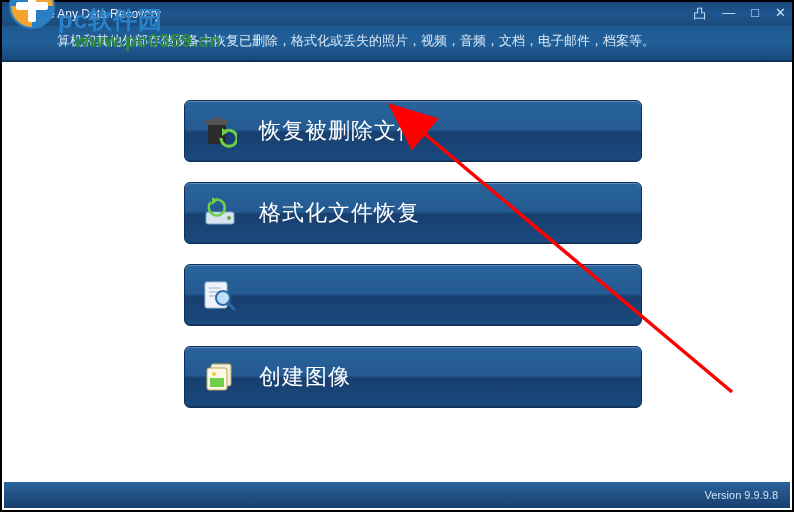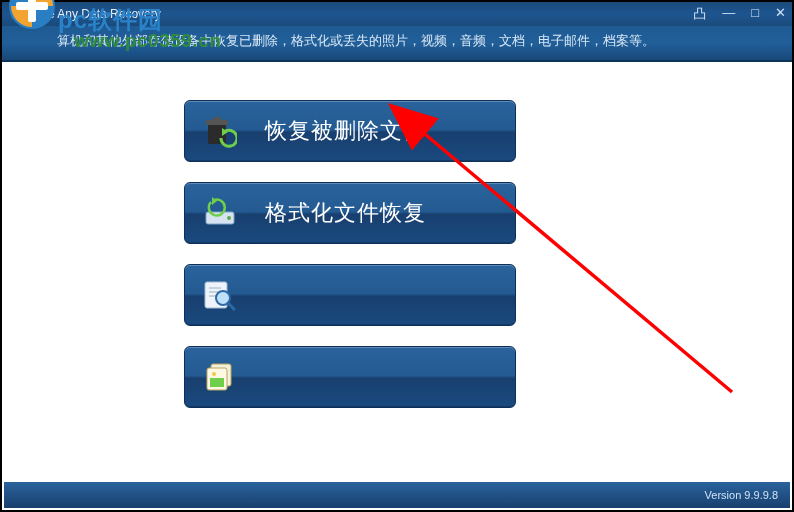--- a/index.html
+++ b/index.html
@@ -37,28 +37,28 @@
     color: #2e8b3e; z-index: 50; letter-spacing: 0.5px;
   }
   
   .content {
     position: absolute; top: 76px; left: 2px; right: 2px; bottom: 30px;
     background: #fff;
   }
   
   .btn-stack { position: absolute; left: 180px; top: 22px; width: 382px; }
   .big-btn {
-    width: 332px; height: 62px;
+    width: 458px; height: 62px;
     background: linear-gradient(to bottom, #2a639c 0%, #235a91 48%, #183f6e 52%, #1a4a80 100%);
     border: 1px solid #0d305a;
     border-radius: 6px;
     box-shadow: inset 0 1px 0 rgba(255,255,255,0.25), inset 0 -1px 0 rgba(0,0,0,0.2);
     margin-bottom: 20px;
     display: flex; align-items: center;
-    padding-left: 18px; gap: 28px;
+    padding-left: 18px; gap: 22px;
     cursor: pointer;
   }
   .big-btn .icon { width: 34px; height: 34px; flex: 0 0 34px; }
   .big-btn .label { color: #fff; font-size: 22px; font-weight: 500; letter-spacing: 1px; }
   
   .hint {
     position: absolute; left: 170px; top: 368px; font-size: 12px; color: #000; font-weight: bold;
   }
   
   .footer {
@@ -140,20 +140,21 @@
         </svg>
       </div>
 
       <div class="big-btn">
         <svg class="icon" viewBox="0 0 34 34">
           <rect x="8" y="4" width="20" height="22" rx="2" fill="#f4efda" stroke="#b8a661"></rect>
           <rect x="4" y="8" width="20" height="22" rx="2" fill="#fdf8e4" stroke="#b8a661"></rect>
           <rect x="7" y="18" width="14" height="9" fill="#6fce4a"></rect>
           <circle cx="11" cy="14" r="2" fill="#efc94c"></circle>
         </svg>
+        <span class="label">创建图像</span>
       </div>
 
     </div>
 
   </div>
 
   <div class="footer">
     <span>Version 9.9.9.8</span>
   </div>
 

